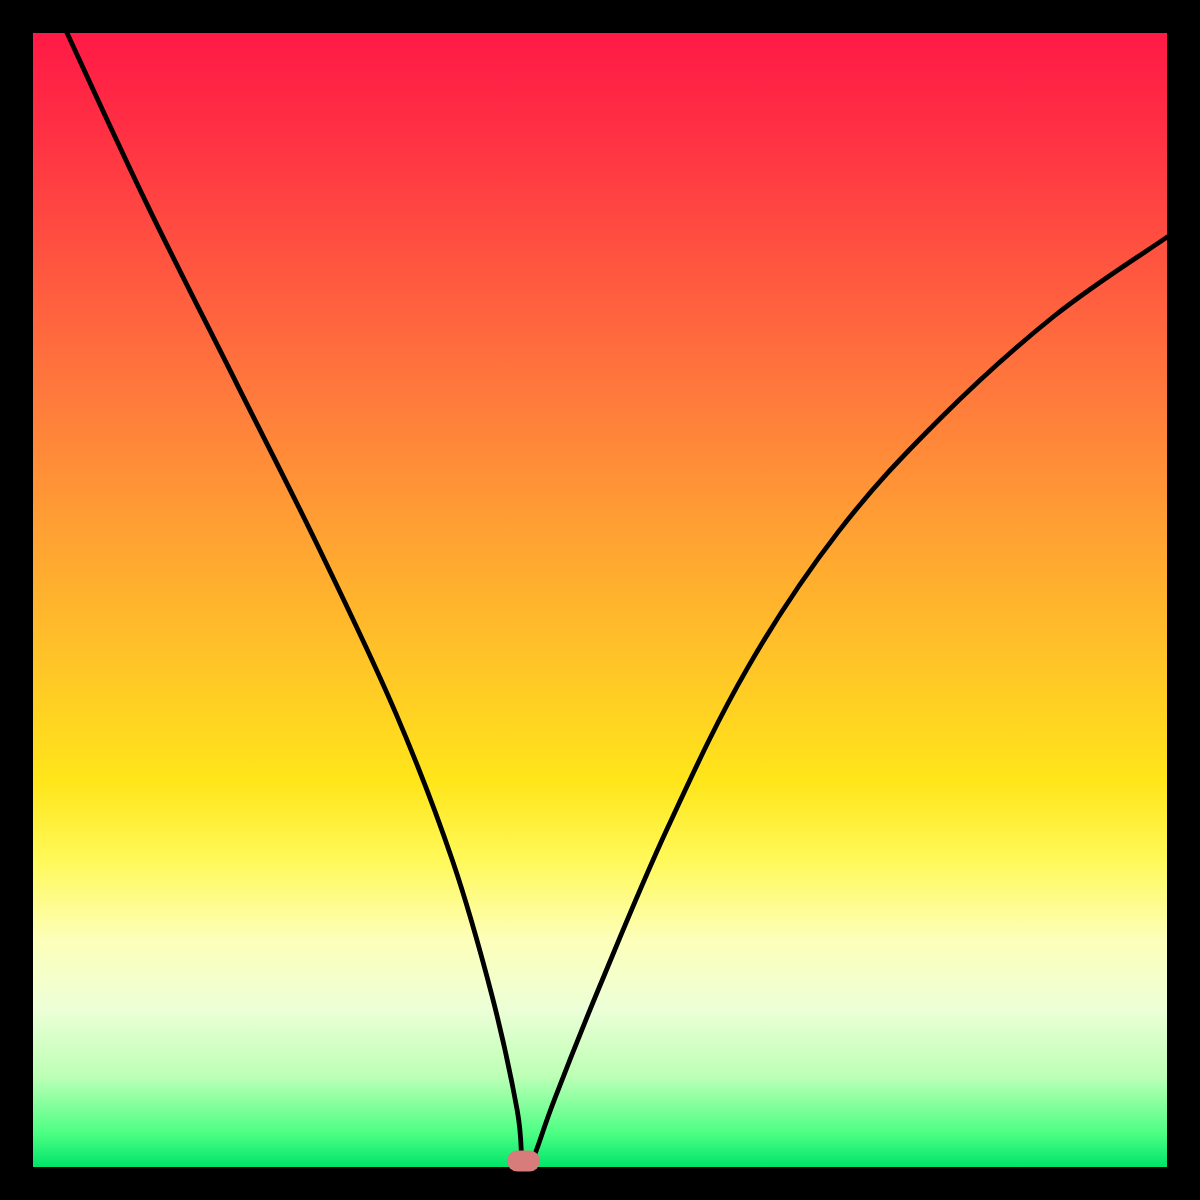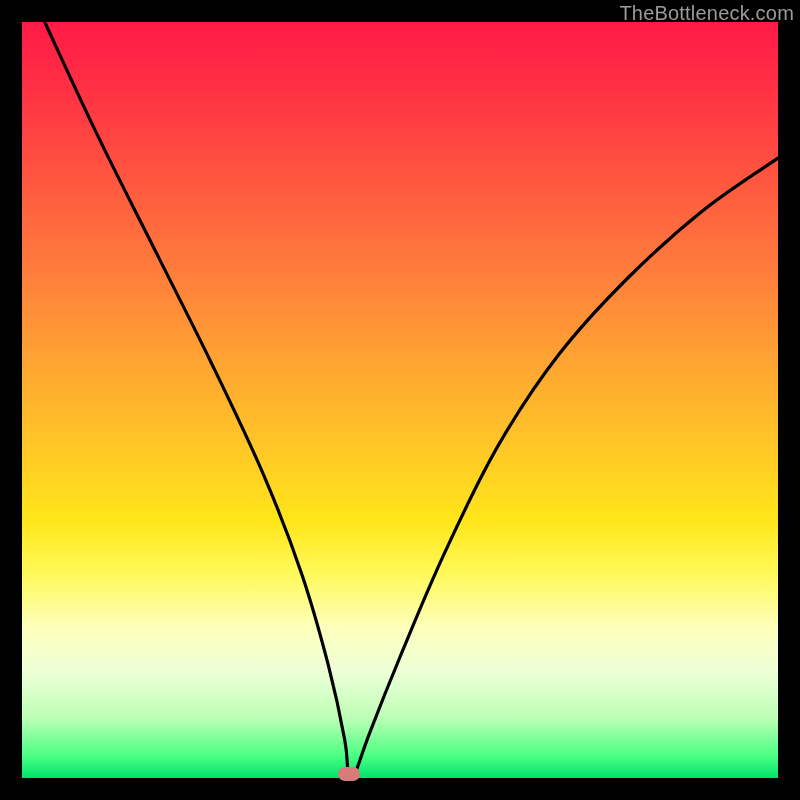--- a/index.html
+++ b/index.html
@@ -71,14 +71,13 @@
 </head>
 <body>
 
 <div class="frame">
   <div class="plot">
     <svg class="curve" viewBox="0 0 756 756" preserveAspectRatio="none">
       <path id="curve-path" fill="none" stroke="#000" stroke-width="3.2" stroke-linejoin="round" stroke-linecap="round" d="M 22.7 0.0 C 32.2 20.4 55.2 71.2 75.6 113.4 C 96.0 155.6 115.7 193.5 136.1 234.4 C 156.5 275.2 169.9 300.7 189.0 340.2 C 208.1 379.7 225.6 415.5 241.9 453.6 C 258.2 491.7 268.2 517.9 279.7 551.9 C 291.3 585.9 298.4 612.7 306.2 642.6 C 313.9 672.5 319.1 697.8 322.8 718.2 C 326.5 738.6 324.8 749.9 326.6 756.0 C 328.4 762.1 328.8 760.4 332.6 752.2 C 336.5 744.1 339.6 731.7 347.8 710.6 C 355.9 689.5 364.4 667.7 378.0 635.0 C 391.6 602.4 405.7 567.3 423.4 529.2 C 441.1 491.1 455.9 458.7 476.3 423.4 C 496.7 388.0 513.6 362.6 536.8 332.6 C 559.9 302.7 578.9 282.9 604.8 257.0 C 630.7 231.2 653.2 210.8 680.4 189.0 C 707.6 167.2 742.4 145.6 756.0 136.1"></path>
     </svg>
     <div id="min-marker" class="marker" style="left: 326.592px; top: 752px; background: rgb(215, 123, 123);"></div>
   </div>
-  <div class="watermark">TheBottleneck.com</div>
 </div>
 
 </body></html>

